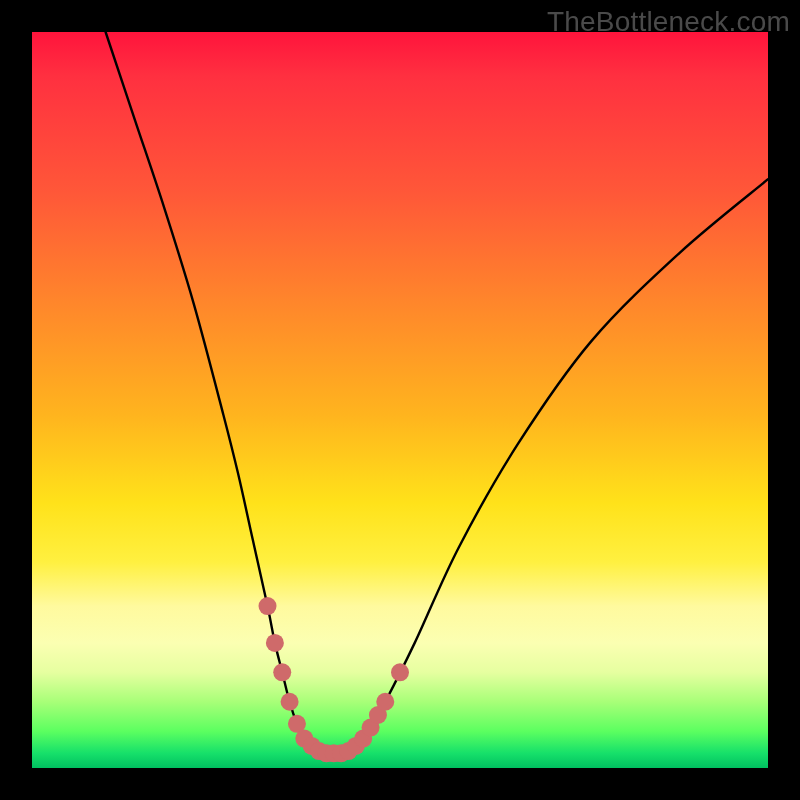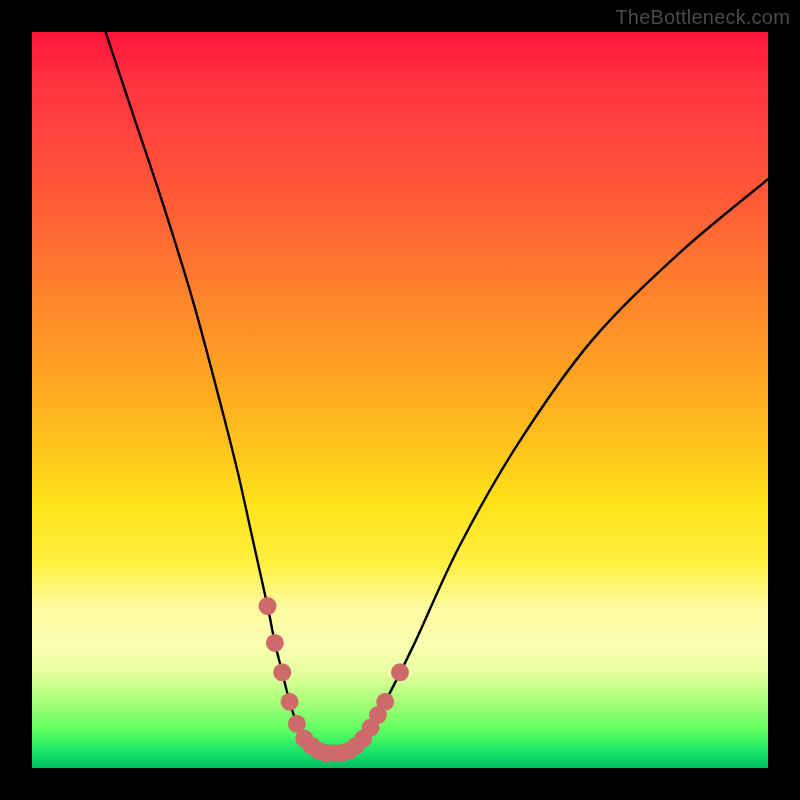--- a/index.html
+++ b/index.html
@@ -40,21 +40,21 @@
       #5cff60 95%,
       #16e06a 98%,
       #00c060 100%
     );
   }
   .watermark {
     position: absolute;
     top: 6px;
     right: 10px;
     color: #4a4a4a;
-    font-size: 20px;
+    font-size: 28px;
     font-weight: 500;
     letter-spacing: 0.2px;
     user-select: none;
   }
   svg.curve {
     position: absolute;
     left: 0;
     top: 0;
     width: 736px;
     height: 736px;

